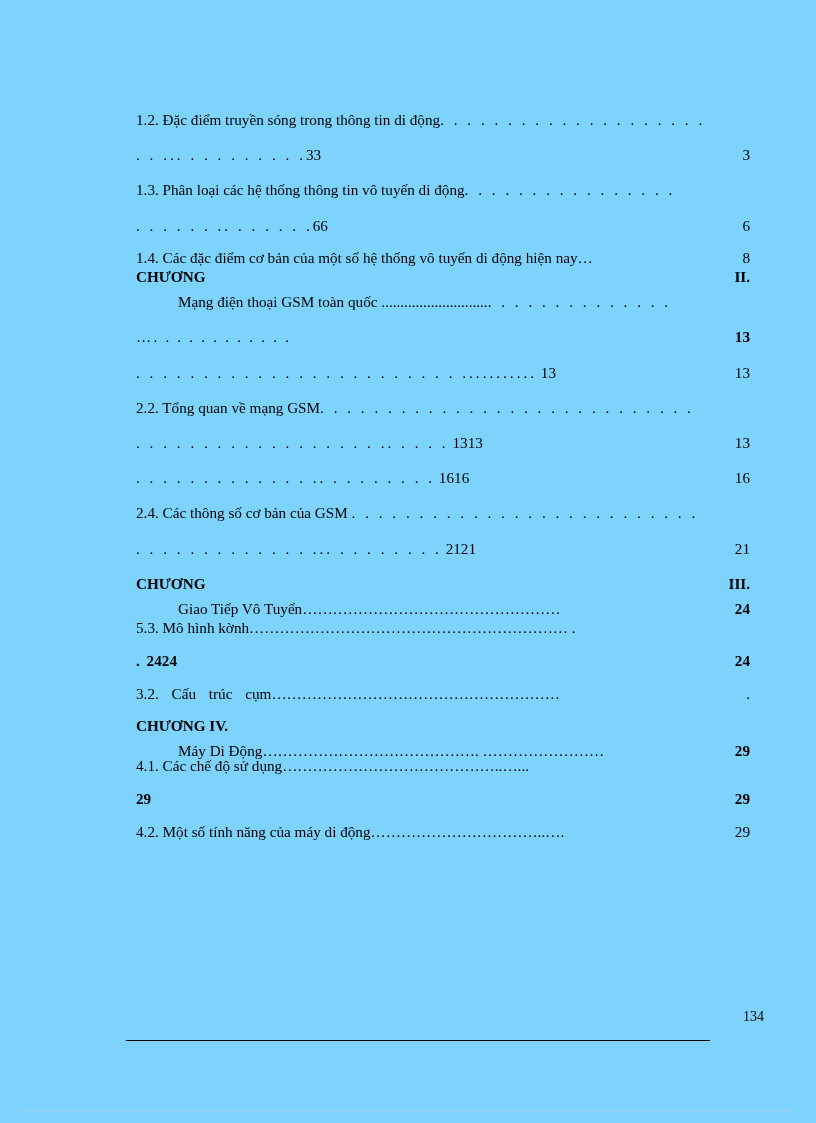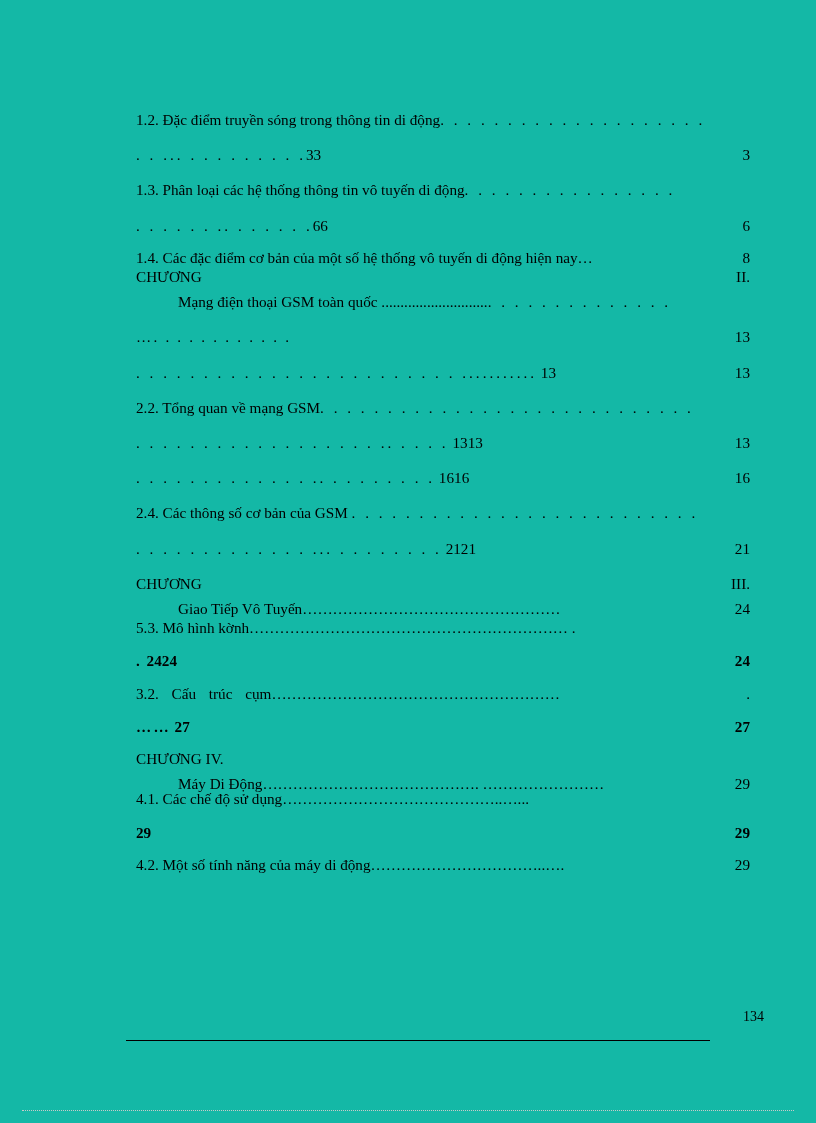--- a/index.html
+++ b/index.html
@@ -11,21 +11,21 @@
   body {
     font-family: "Liberation Serif", "DejaVu Serif", serif;
     color: #000000;
     -webkit-font-smoothing: antialiased;
   }
   .page {
     position: relative;
     width: 816px;
     height: 1123px;
     margin: 0 auto;
-    background: #14b8a6;
+    background: #7dd3fc;
     overflow: hidden;
     box-sizing: border-box;
   }
   .toc {
     position: absolute;
     left: 136px;
     top: 112px;
     width: 614px;
   }
 
@@ -46,21 +46,21 @@
   }
   .line .txt {
     display: inline;
   }
   .line .pg {
     position: absolute;
     right: 0;
     top: 0;
     text-align: right;
   }
-  .bold { font-weight: normal; }
+  .bold { font-weight: bold; }
 
   
   .gap-lg  { margin-top: 20px; }
   .gap-md  { margin-top: 17px; }
   .gap-sm  { margin-top: 10px; }
   .gap-xs  { margin-top: 4px; }
   .gap-none{ margin-top: 0px; }
   .wrapline { margin-top: 20px; }
   .wrapline-tight { margin-top: 18px; font-weight: bold; }
 
@@ -204,24 +204,20 @@
         <span class="lead-sp">.</span> <span class="txt">2424</span>
         <span class="pg">24</span>
       </div>
     </div>
 
     <div class="entry gap-md">
       <div class="line justify-wide">
         <span class="txt">3.2.   Cấu   trúc   cụm</span><span class="lead-den">…………………………………………………</span>
         <span class="pg">.</span>
       </div>
-      <div class="line wrapline-tight">
-        <span class="lead-sp2">……</span> <span class="txt">27</span>
-        <span class="pg">27</span>
-      </div>
     </div>
 
     <div class="entry gap-md">
       <div class="line bold">
         <span class="txt">CHƯƠNG IV.</span>
       </div>
     </div>
 
     <div class="entry gap-sm">
       <div class="line indent">

